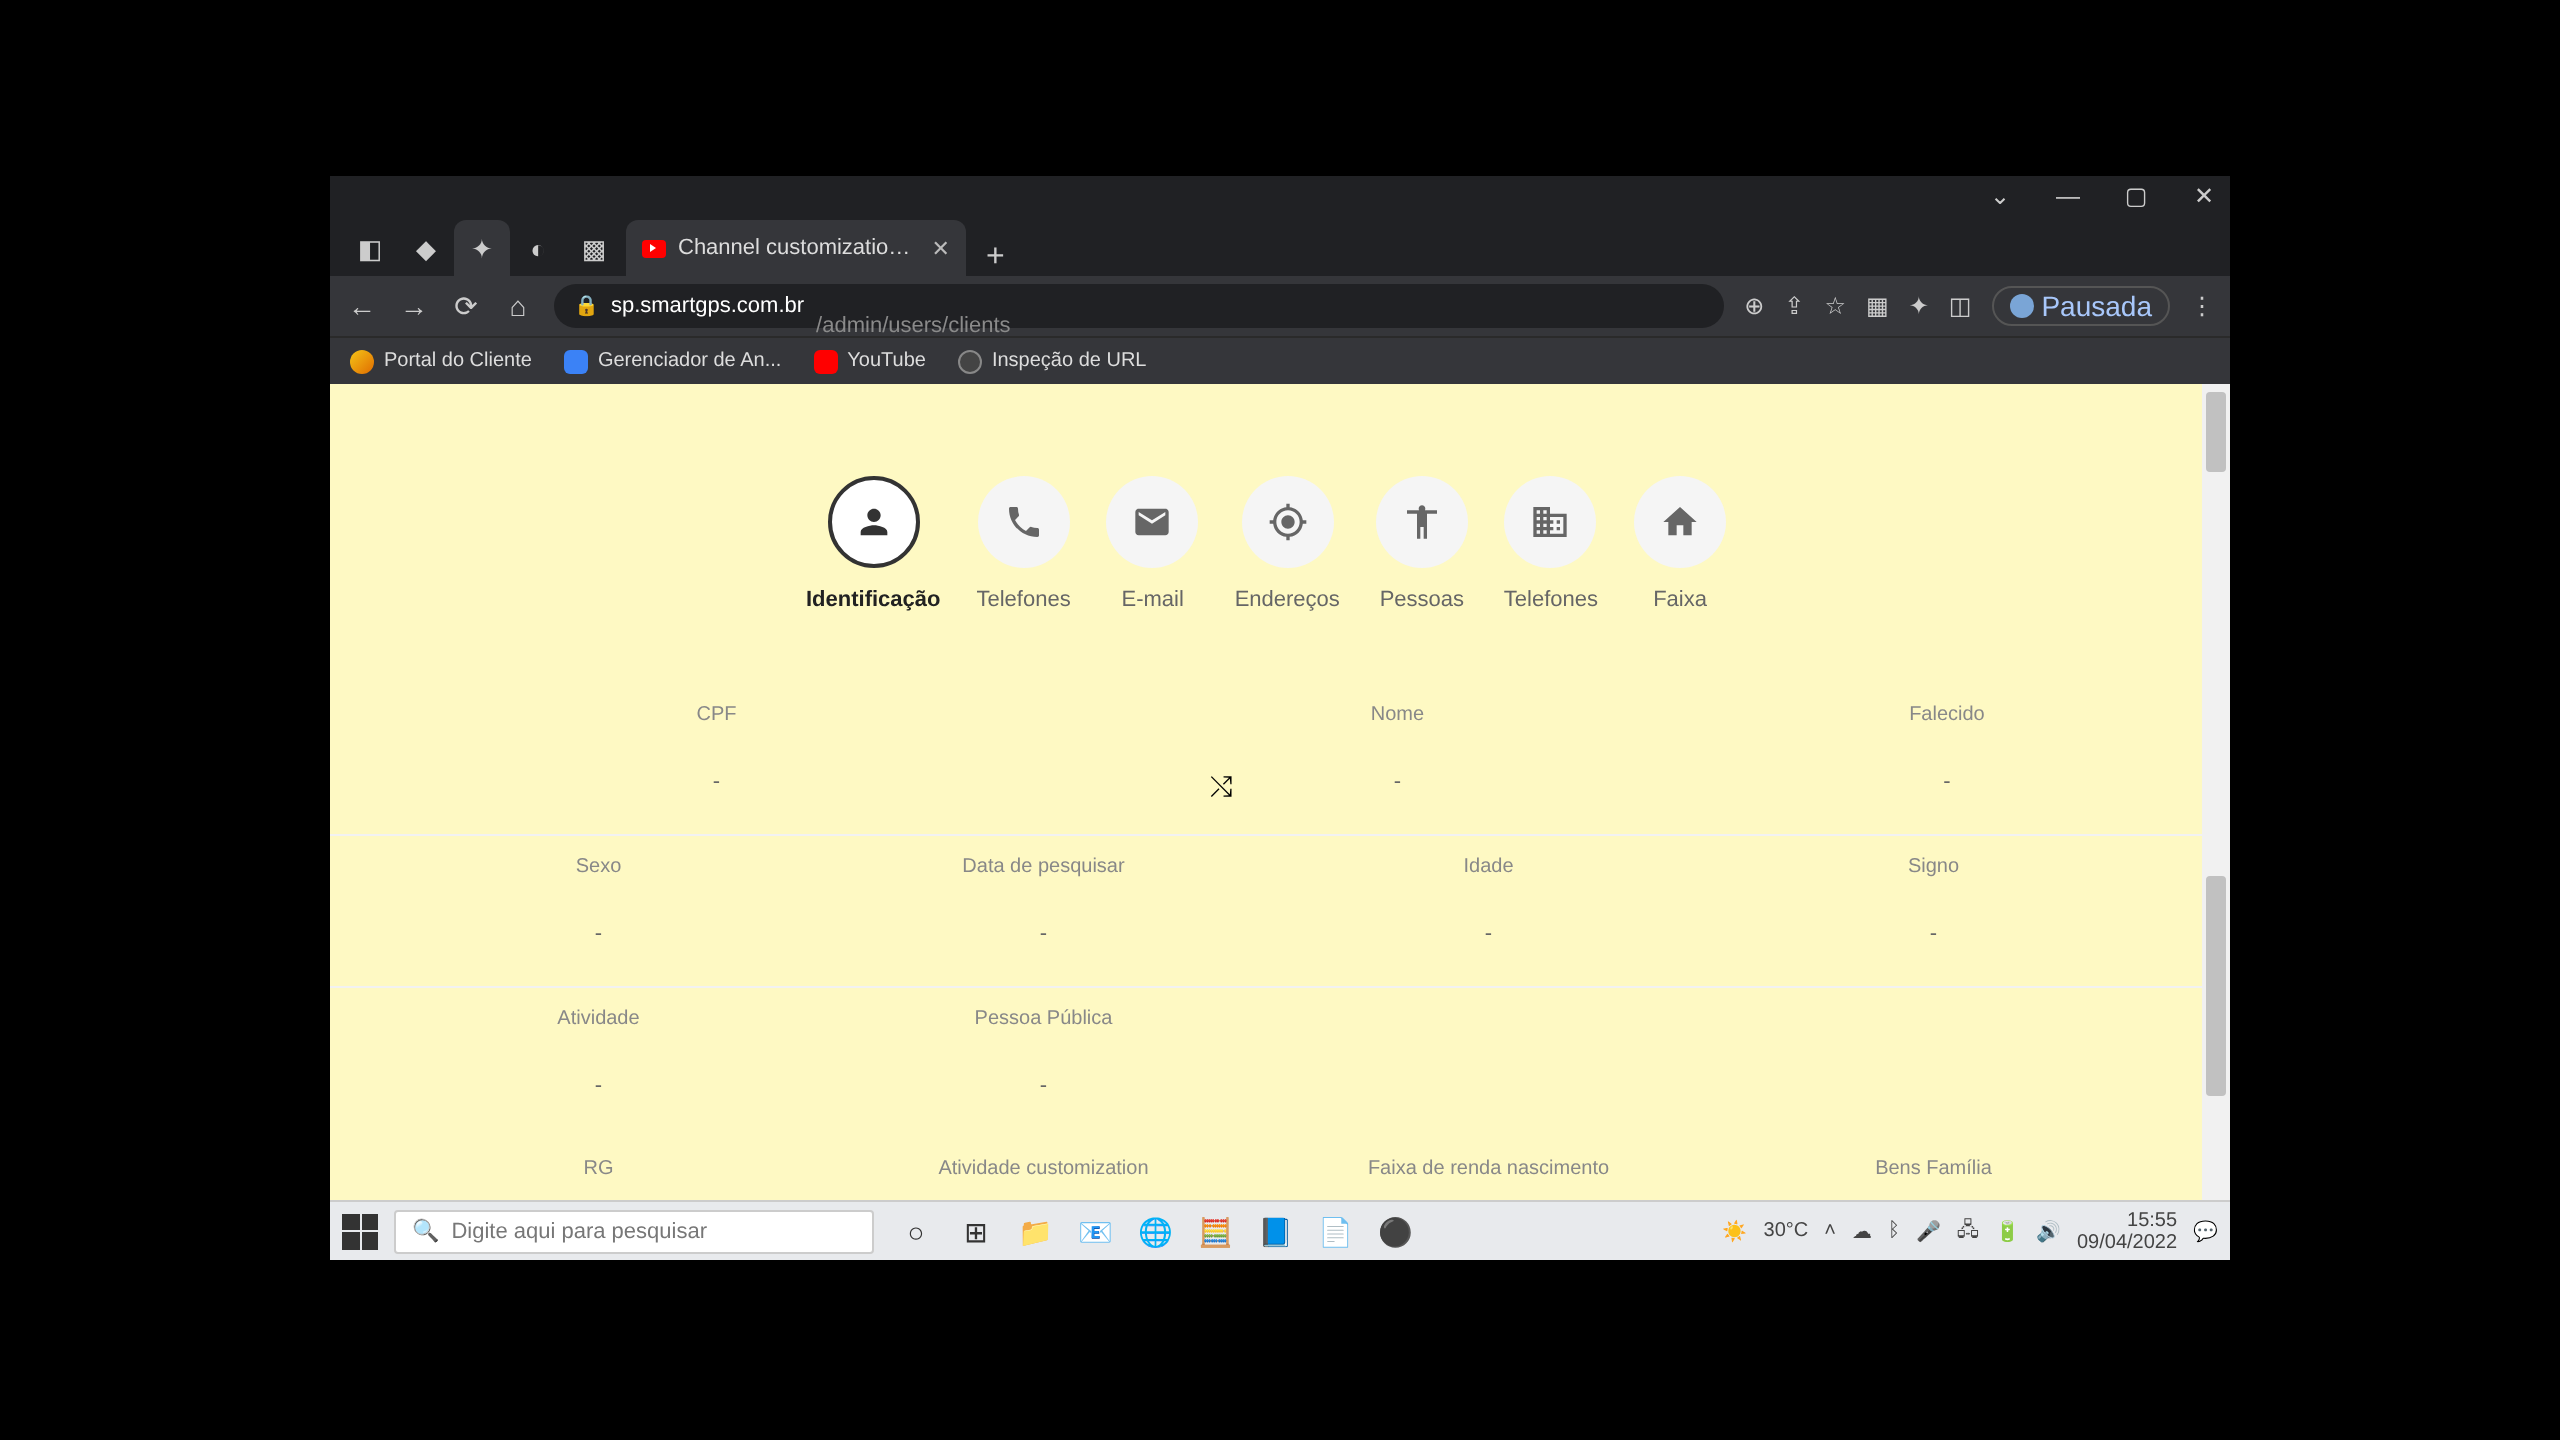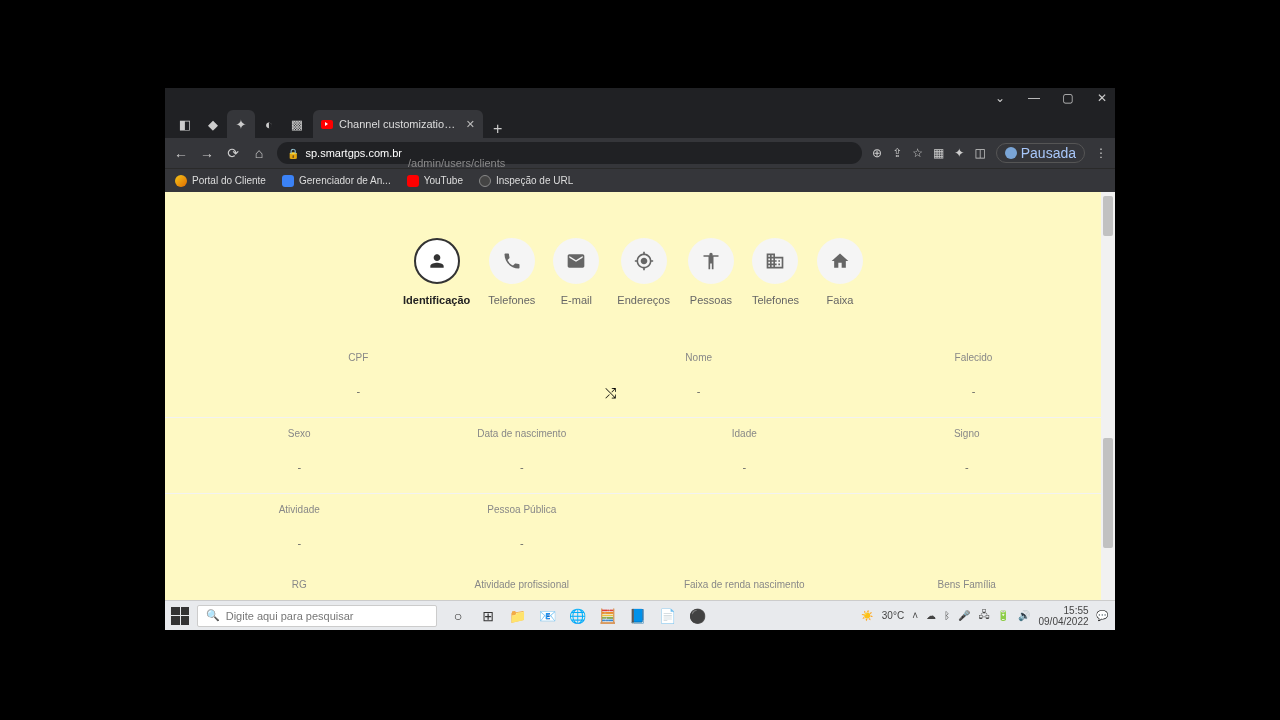--- a/index.html
+++ b/index.html
@@ -212,33 +212,33 @@
         </div>
 
         <div class="grid">
           <div class="row">
             <div class="cell"><span class="lbl">CPF</span><span class="val">-</span></div>
             <div class="cell"><span class="lbl">Nome</span><span class="val">-</span></div>
             <div class="cell" style="flex:0.6"><span class="lbl">Falecido</span><span class="val">-</span></div>
           </div>
           <div class="row">
             <div class="cell"><span class="lbl">Sexo</span><span class="val">-</span></div>
-            <div class="cell"><span class="lbl">Data de nascimento</span><span class="val">-</span></div>
+            <div class="cell"><span class="lbl">Data de pesquisar</span><span class="val">-</span></div>
             <div class="cell"><span class="lbl">Idade</span><span class="val">-</span></div>
             <div class="cell"><span class="lbl">Signo</span><span class="val">-</span></div>
           </div>
           <div class="row" style="border-bottom:none">
             <div class="cell"><span class="lbl">Atividade</span><span class="val">-</span></div>
             <div class="cell"><span class="lbl">Pessoa Pública</span><span class="val">-</span></div>
             <div class="cell" style="visibility:hidden"><span class="lbl">.</span><span class="val">.</span></div>
             <div class="cell" style="visibility:hidden"><span class="lbl">.</span><span class="val">.</span></div>
           </div>
           <div class="row">
             <div class="cell"><span class="lbl">RG</span><span class="val">-</span></div>
-            <div class="cell"><span class="lbl">Atividade profissional</span><span class="val">-</span></div>
+            <div class="cell"><span class="lbl">Atividade customization</span><span class="val">-</span></div>
             <div class="cell"><span class="lbl">Faixa de renda nascimento</span><span class="val">-</span></div>
             <div class="cell"><span class="lbl">Bens Família</span><span class="val">-</span></div>
           </div>
 
         </div>
 
         <div class="cursor">⤭</div>
       </div>
     </div>
   </div>

